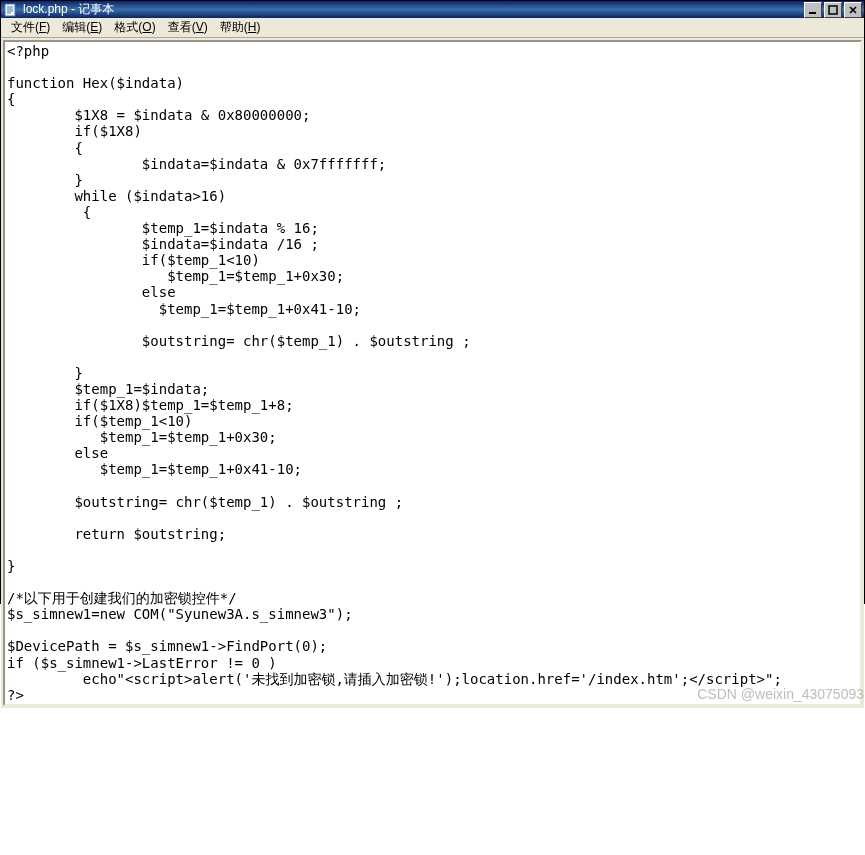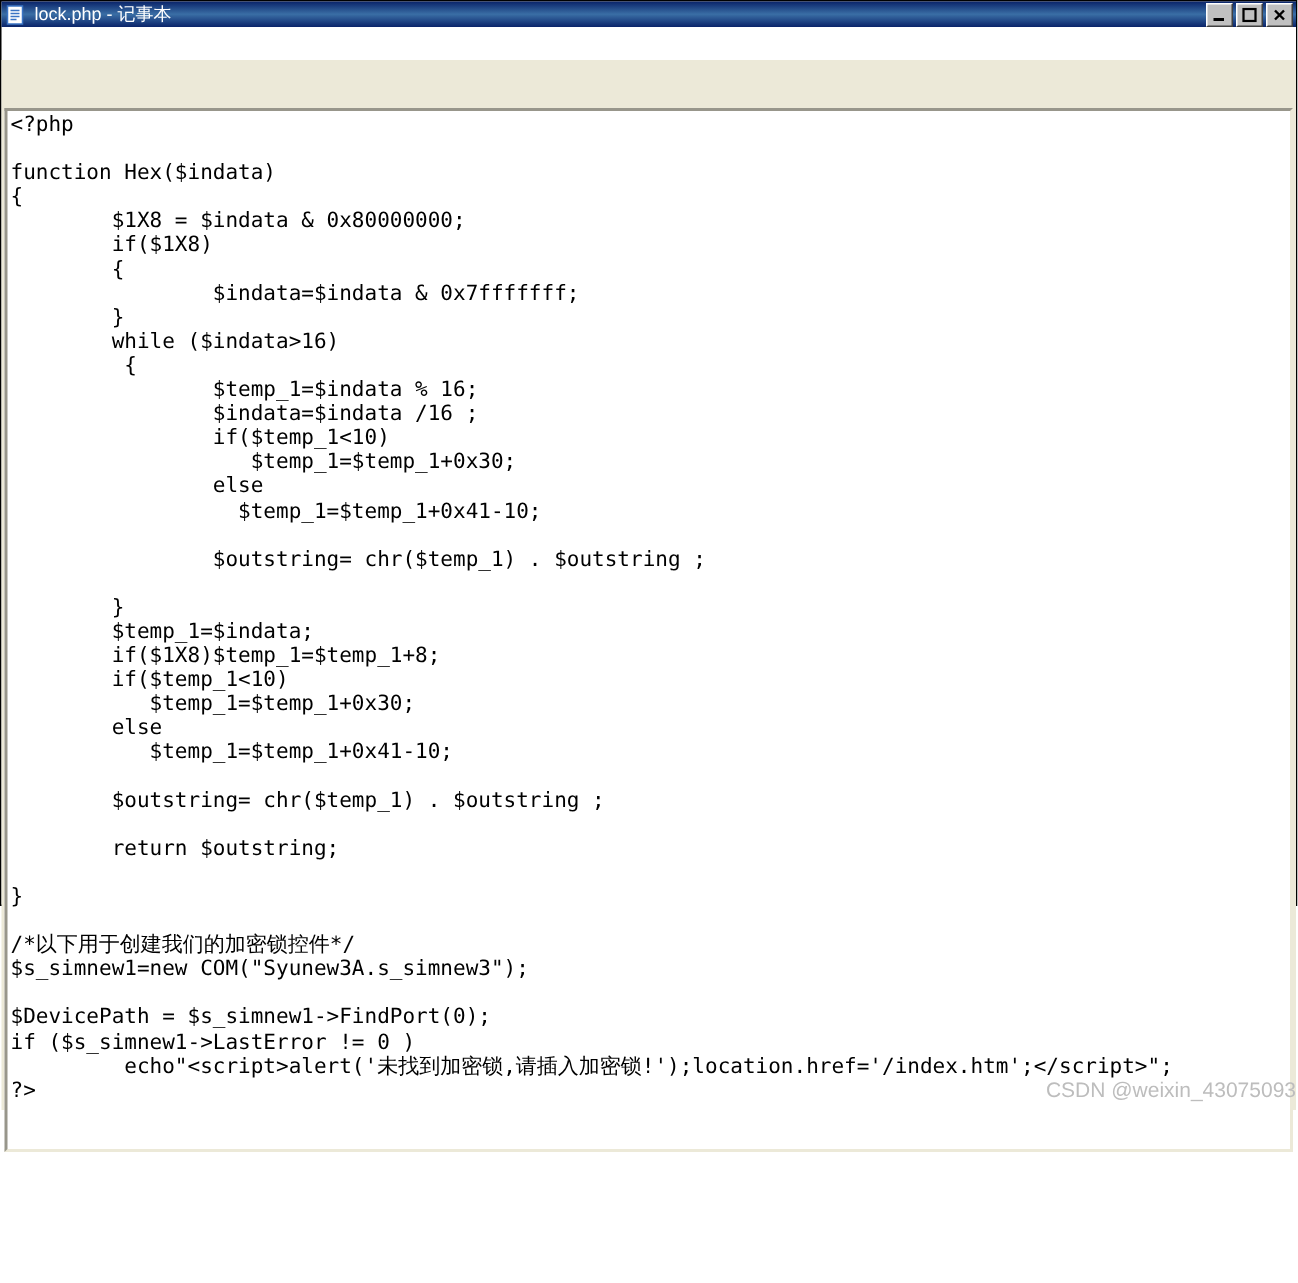--- a/index.html
+++ b/index.html
@@ -1,32 +1,32 @@
 <!DOCTYPE html>
 <html><head>
 <meta charset="utf-8">
 <style>
   * { margin: 0; padding: 0; box-sizing: border-box; }
   html, body { width: 865px; height: 855px; font-family: "Tahoma", "SimSun", sans-serif; overflow: hidden; background: #fff; }
   
-  .window { width: 865px; height: 604px; display: flex; flex-direction: column; border: 1px solid #000; gap: 22px; }
+  .window { width: 865px; height: 604px; display: flex; flex-direction: column; border: 1px solid #000; }
   
   .titlebar { height: 22px; background: linear-gradient(to bottom, #0a246a, #3a6ea5, #0a246a); display: flex; align-items: center; padding: 0 2px; color: #fff; font-size: 12px; }
   .titlebar .icon { width: 16px; height: 16px; margin-right: 4px; display:flex; align-items:center; justify-content:center; }
   .titlebar .title { flex: 1; white-space: nowrap; }
   .win-buttons { display: flex; gap: 2px; }
   .win-btn { width: 18px; height: 16px; background: #c0c0c0; border: 1px solid #fff; border-right-color:#404040; border-bottom-color:#404040; display:flex; align-items:center; justify-content:center; font-size:10px; color:#000; cursor:pointer; }
   .win-btn svg { display:block; }
   
   .menubar { height: 20px; background: #ece9d8; border-bottom: 1px solid #aca899; display:flex; align-items:center; font-size:12px; padding: 0 4px; }
   .menubar .menu-item { padding: 2px 6px; cursor:pointer; }
   .menubar .key { text-decoration: underline; }
   
   .client-wrap { flex:1; position:relative; background:#ece9d8; padding:2px; }
-  .client { width:100%; height:100%; background:#fff; border:2px inset #ece9d8; overflow:hidden; position:relative;margin-top:30px; }
+  .client { width:100%; height:100%; background:#fff; border:2px inset #ece9d8; overflow:hidden; position:relative; }
   .client textarea, .client pre {
     width:100%; height:100%; border:none; outline:none; resize:none;
     font-family: "SimSun","NSimSun","Consolas",monospace;
     font-size: 14px; line-height: 1.15;
     white-space: pre; padding: 1px 2px;
     overflow:auto;
   }
   
   .watermark { position:absolute; right:0; bottom:6px; color:#bdbdbd; font-size:14px; font-family:sans-serif; pointer-events:none; }
 </style>
@@ -57,20 +57,37 @@
           </svg>
       </div>
       <div class="win-btn">
         <svg width="10" height="10">
             <path d="M2 2 L8 8 M8 2 L2 8" stroke="#000" stroke-width="1.6"></path>
           </svg>
       </div>
     </div>
   </div>
 
+  <div class="menubar">
+    <div class="menu-item">
+      <span>文件</span>(<span class="key">F</span>)
+    </div>
+    <div class="menu-item">
+      <span>编辑</span>(<span class="key">E</span>)
+    </div>
+    <div class="menu-item">
+      <span>格式</span>(<span class="key">O</span>)
+    </div>
+    <div class="menu-item">
+      <span>查看</span>(<span class="key">V</span>)
+    </div>
+    <div class="menu-item">
+      <span>帮助</span>(<span class="key">H</span>)
+    </div>
+  </div>
 
   <div class="client-wrap">
     <div class="client">
       <pre id="editor" contenteditable="true" spellcheck="false" style="">&lt;?php
 
 function Hex($indata)
 {
         $1X8 = $indata &amp; 0x80000000;
         if($1X8)
         {

